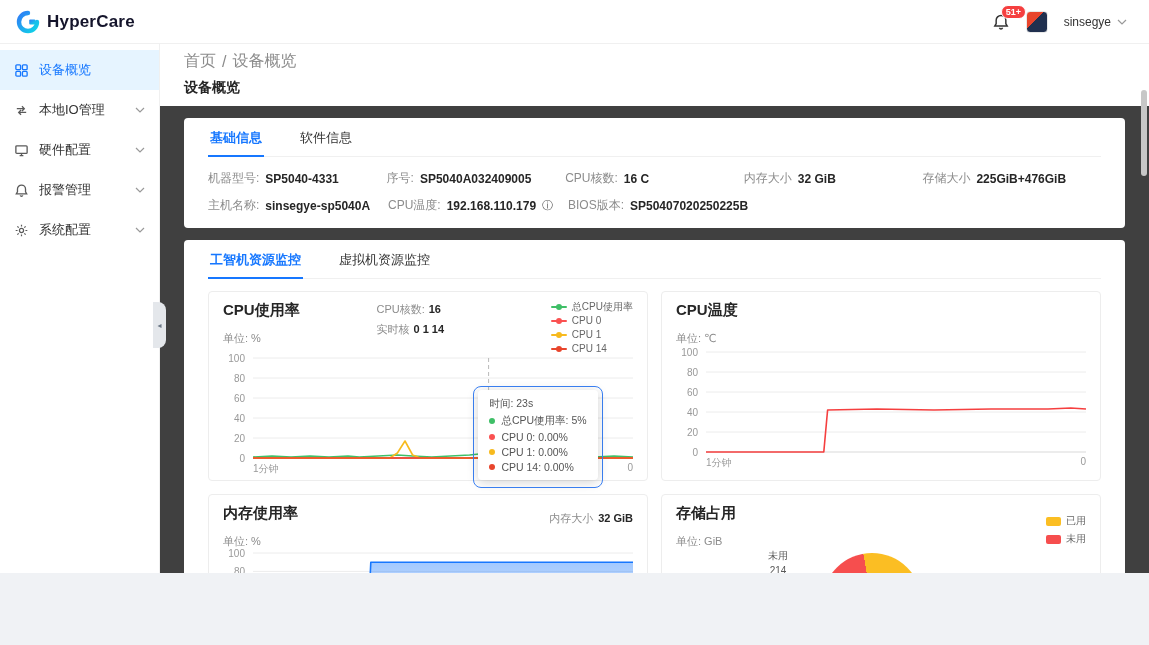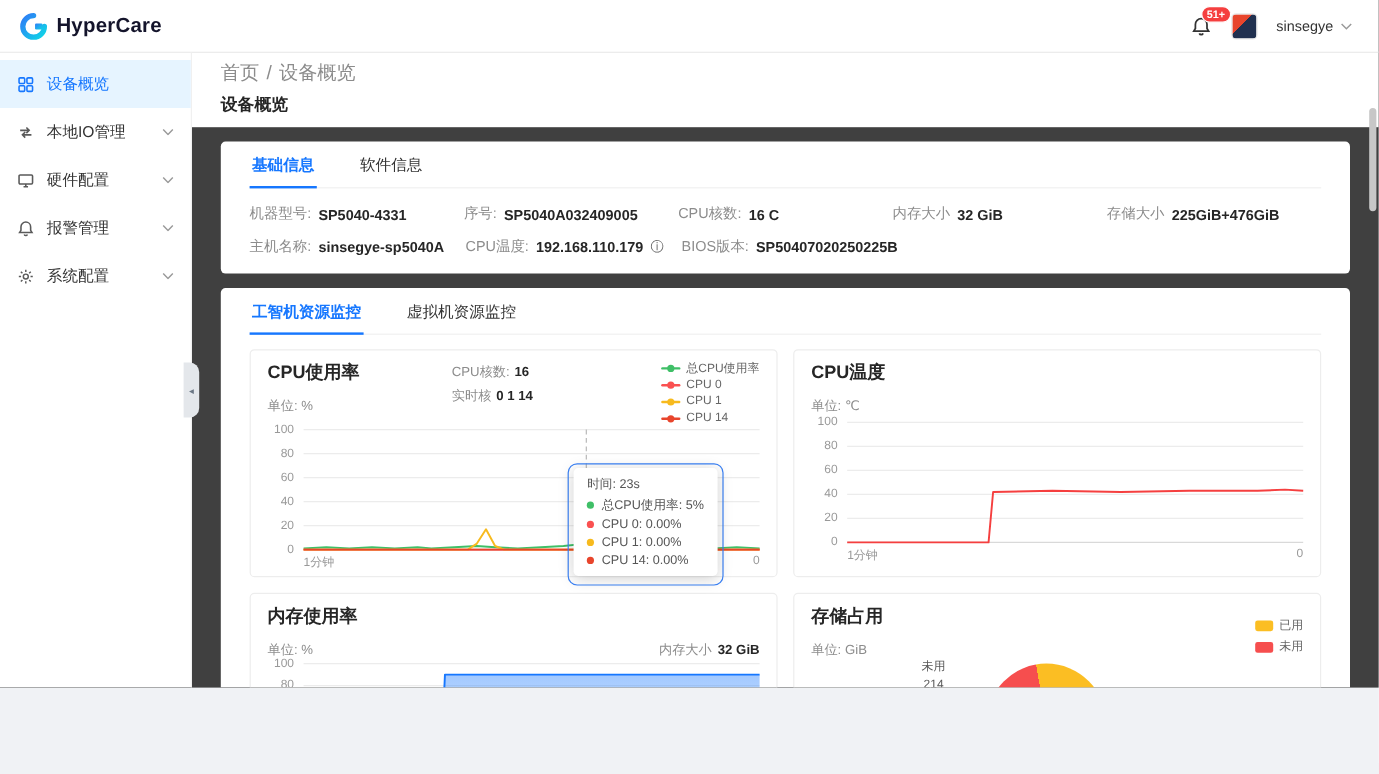--- a/index.html
+++ b/index.html
@@ -46,21 +46,21 @@
   .info-icon{color:#595959;font-size:11px;cursor:pointer}
 
   
   .panels{display:grid;grid-template-columns:1fr 1fr;grid-template-rows:190px 172px;gap:13px;margin-top:12px}
   .panel{border:1px solid #ededed;border-radius:4px;padding:9px 14px 5px;position:relative;background:#fff;overflow:visible}
   .p-head{display:flex;justify-content:space-between}
   .p-title{font-size:15px;font-weight:bold;color:#262626}
   .p-unit{font-size:11px;color:#8c8c8c;margin-top:11px}
   .p-meta{font-size:11px;color:#8c8c8c;display:flex;flex-direction:column;gap:5px;margin-right:30px;margin-top:1px}
   .p-meta b{color:#262626;margin-left:4px}
-  .mem-meta{font-size:11px;color:#8c8c8c;margin-top:30px}
+  .mem-meta{font-size:11px;color:#8c8c8c;margin-top:7px}
   .mem-meta b{color:#262626;margin-left:5px}
 
   .legend-v{display:flex;flex-direction:column;gap:3px;align-items:flex-start}
   .leg-item{display:flex;align-items:center;gap:5px;font-size:10px;color:#666;height:11px;cursor:pointer}
   .leg-line{width:16px;height:2px;border-radius:1px;position:relative;display:inline-block}
   .leg-dot{position:absolute;left:5px;top:-2px;width:6px;height:6px;border-radius:50%}
 
   .chart-row{display:flex;margin-top:4px}
   .yaxis{position:relative;width:30px;flex:none}
   .yaxis span{position:absolute;right:8px;transform:translateY(-50%);font-size:10px;color:#999}

